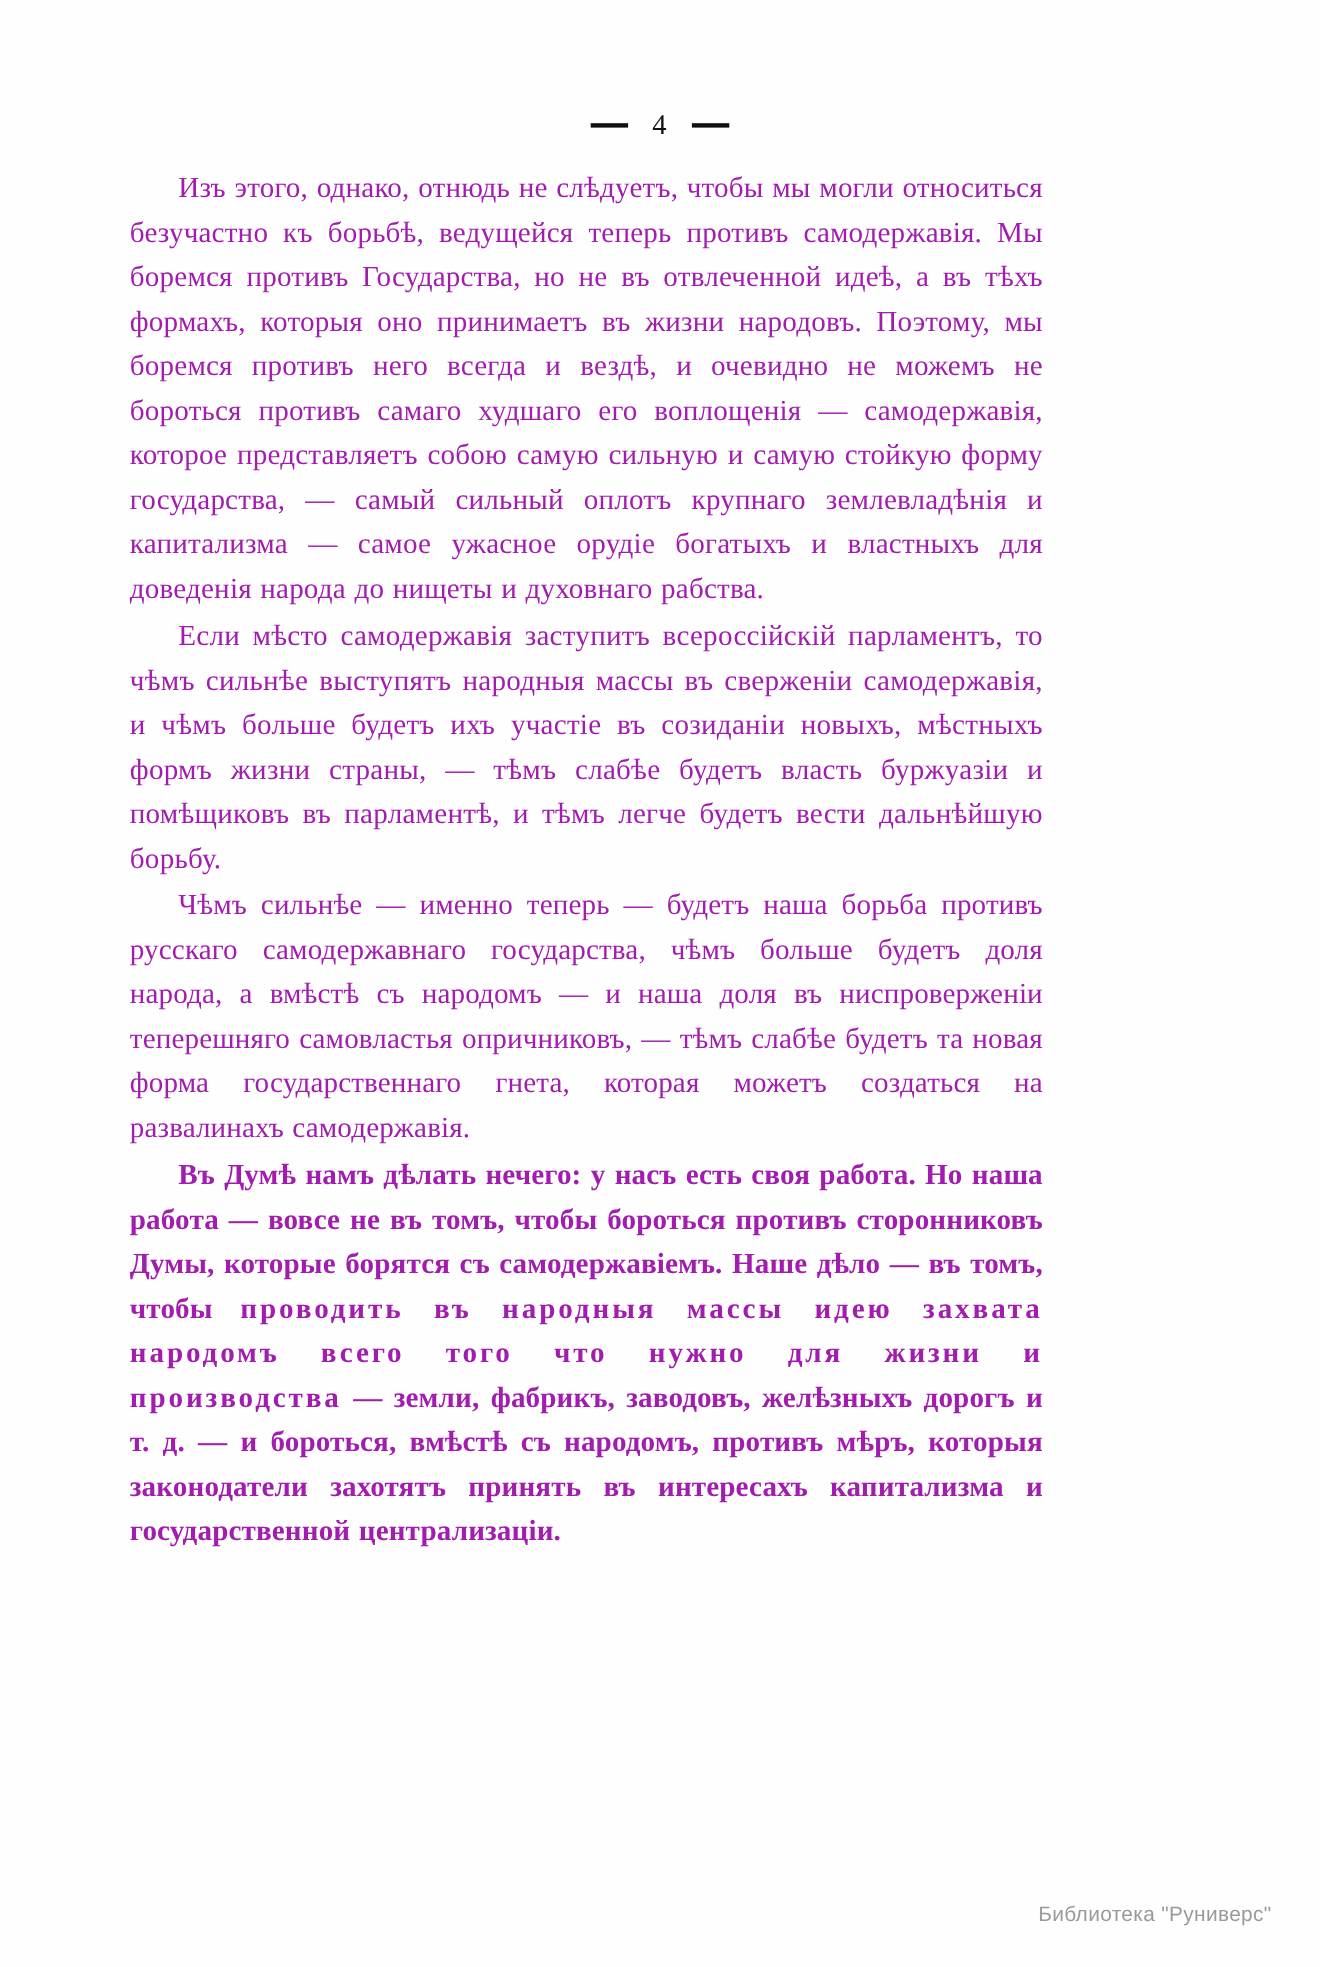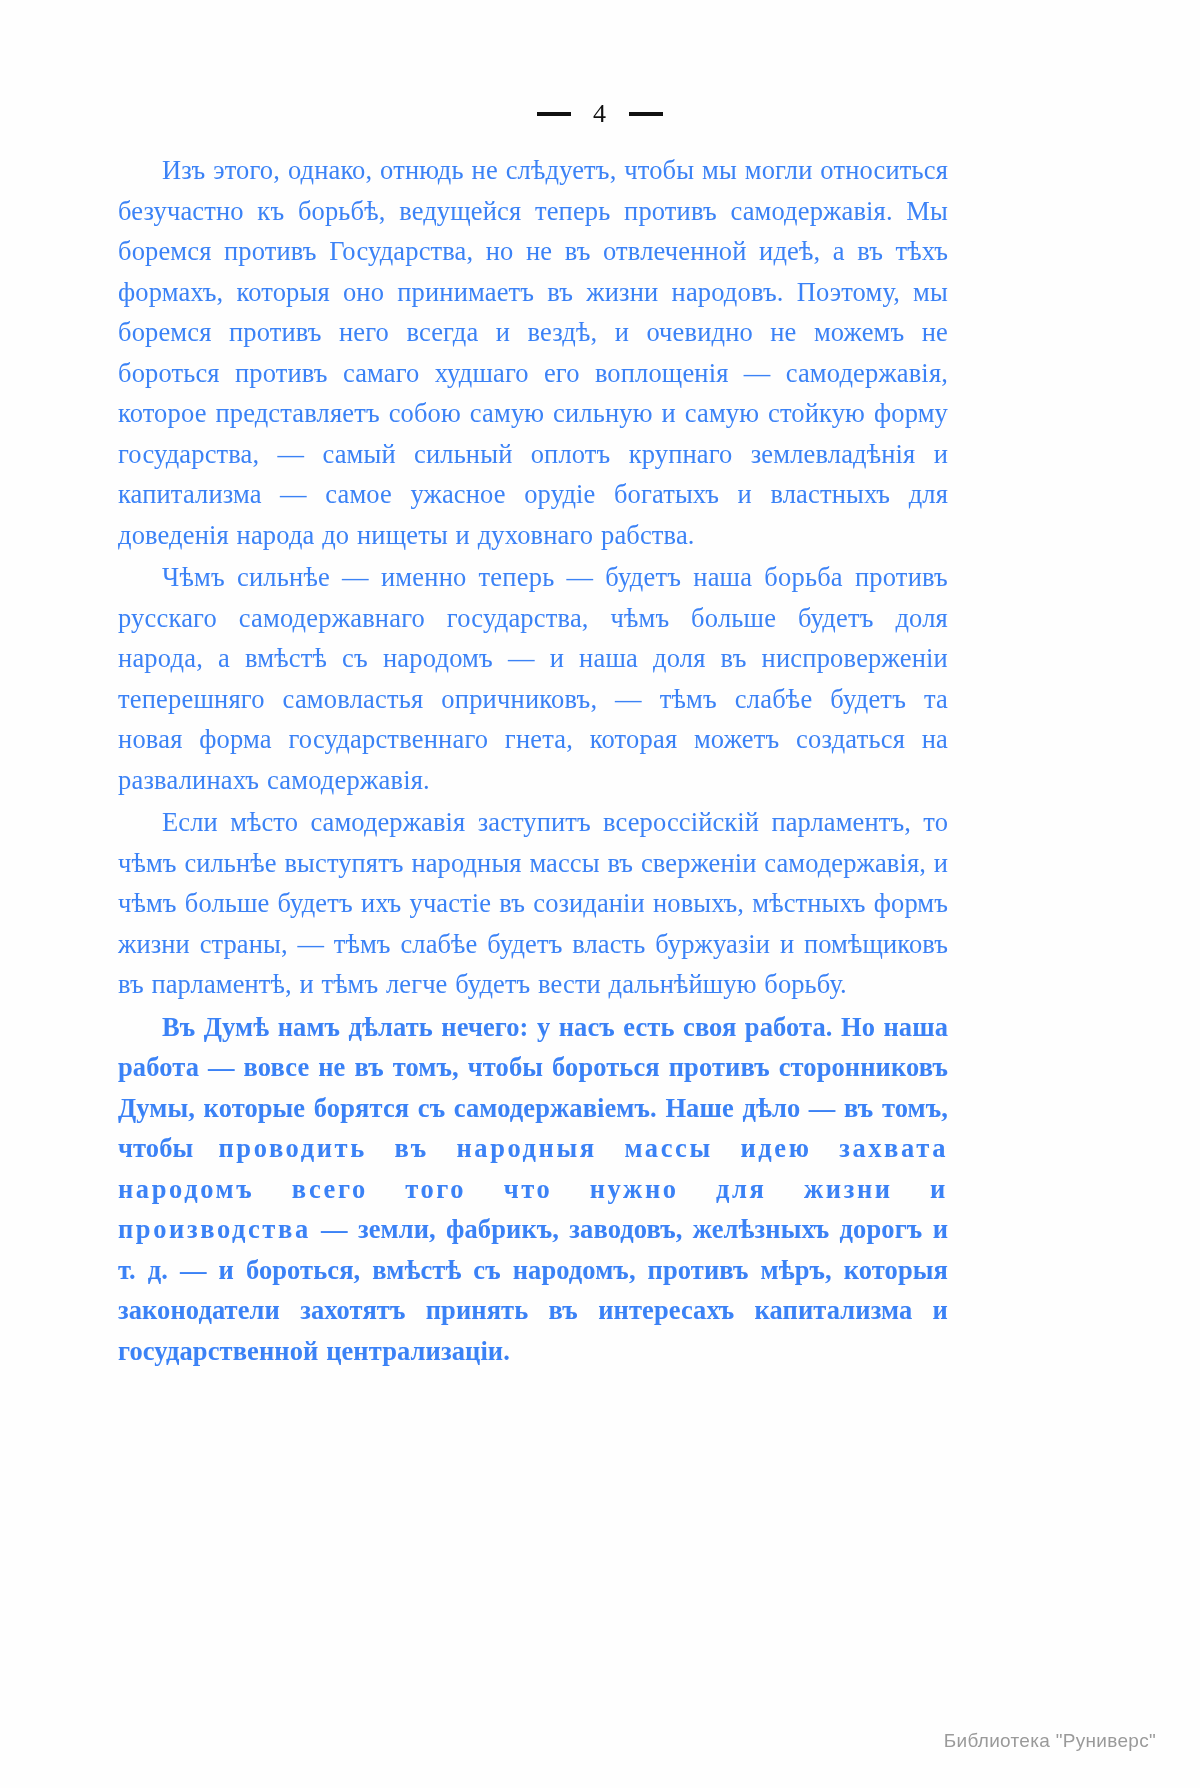--- a/index.html
+++ b/index.html
@@ -51,21 +51,21 @@
     left: 118px;
     top: 150px;
     width: 830px;
   }
   .body-text p {
     margin: 0 0 2px 0;
     text-indent: 44px;
     text-align: justify;
     font-size: 26.5px;
     line-height: 40.5px;
-    color: #3b82f6;
+    color: #a21caf;
     word-spacing: 1px;
     -webkit-hyphens: none;
     hyphens: none;
   }
   
   .body-text p:nth-child(1) { letter-spacing: 0.15px; }
   .body-text p:nth-child(2) { letter-spacing: 0.2px; }
   .body-text p:nth-child(3) { letter-spacing: 0.1px; }
   .body-text p:nth-child(4) { letter-spacing: 0.1px; font-weight: bold; }
   .spaced {
@@ -85,20 +85,20 @@
 <body>
 
 <div class="page">
 
   <div class="page-header">
     <span class="dash"></span><span class="folio">4</span><span class="dash"></span>
   </div>
 
   <div class="body-text">
     <p>Изъ этого, однако, отнюдь не слѣдуетъ, чтобы мы могли относиться безучастно къ борьбѣ, ведущейся теперь противъ самодержавія. Мы боремся противъ Государства, но не въ отвлеченной идеѣ, а въ тѣхъ формахъ, которыя оно принимаетъ въ жизни народовъ. Поэтому, мы боремся противъ него всегда и вездѣ, и очевидно не можемъ не бороться противъ самаго худшаго его воплощенія — самодержавія, которое представляетъ собою самую сильную и самую стойкую форму государства, — самый сильный оплотъ крупнаго землевладѣнія и капитализма — самое ужасное орудіе богатыхъ и властныхъ для доведенія народа до нищеты и духовнаго рабства.</p>
+    <p>Если мѣсто самодержавія заступитъ всероссійскій парламентъ, то чѣмъ сильнѣе выступятъ народныя массы въ сверженіи самодержавія, и чѣмъ больше будетъ ихъ участіе въ созиданіи новыхъ, мѣстныхъ формъ жизни страны, — тѣмъ слабѣе будетъ власть буржуазіи и помѣщиковъ въ парламентѣ, и тѣмъ легче будетъ вести дальнѣйшую борьбу.</p>
     <p>Чѣмъ сильнѣе — именно теперь — будетъ наша борьба противъ русскаго самодержавнаго государства, чѣмъ больше будетъ доля народа, а вмѣстѣ съ народомъ — и наша доля въ ниспроверженіи теперешняго самовластья опричниковъ, — тѣмъ слабѣе будетъ та новая форма государственнаго гнета, которая можетъ создаться на развалинахъ самодержавія.</p>
-    <p>Если мѣсто самодержавія заступитъ всероссійскій парламентъ, то чѣмъ сильнѣе выступятъ народныя массы въ сверженіи самодержавія, и чѣмъ больше будетъ ихъ участіе въ созиданіи новыхъ, мѣстныхъ формъ жизни страны, — тѣмъ слабѣе будетъ власть буржуазіи и помѣщиковъ въ парламентѣ, и тѣмъ легче будетъ вести дальнѣйшую борьбу.</p>
     <p><span>Въ Думѣ намъ дѣлать нечего: у насъ есть своя работа. Но наша работа — вовсе не въ томъ, чтобы бороться противъ сторонниковъ Думы, которые борятся съ самодержавіемъ. Наше дѣло — въ томъ, чтобы </span><span class="spaced">проводить въ народныя массы идею захвата народомъ всего того что нужно для жизни и производства</span><span> — земли, фабрикъ, заводовъ, желѣзныхъ дорогъ и т. д. — и бороться, вмѣстѣ съ народомъ, противъ мѣръ, которыя законодатели захотятъ принять въ интересахъ капитализма и государственной централизаціи.</span></p>
   </div>
 
   <div class="watermark">Библиотека "Руниверс"</div>
 
 </div>
 
 </body></html>

